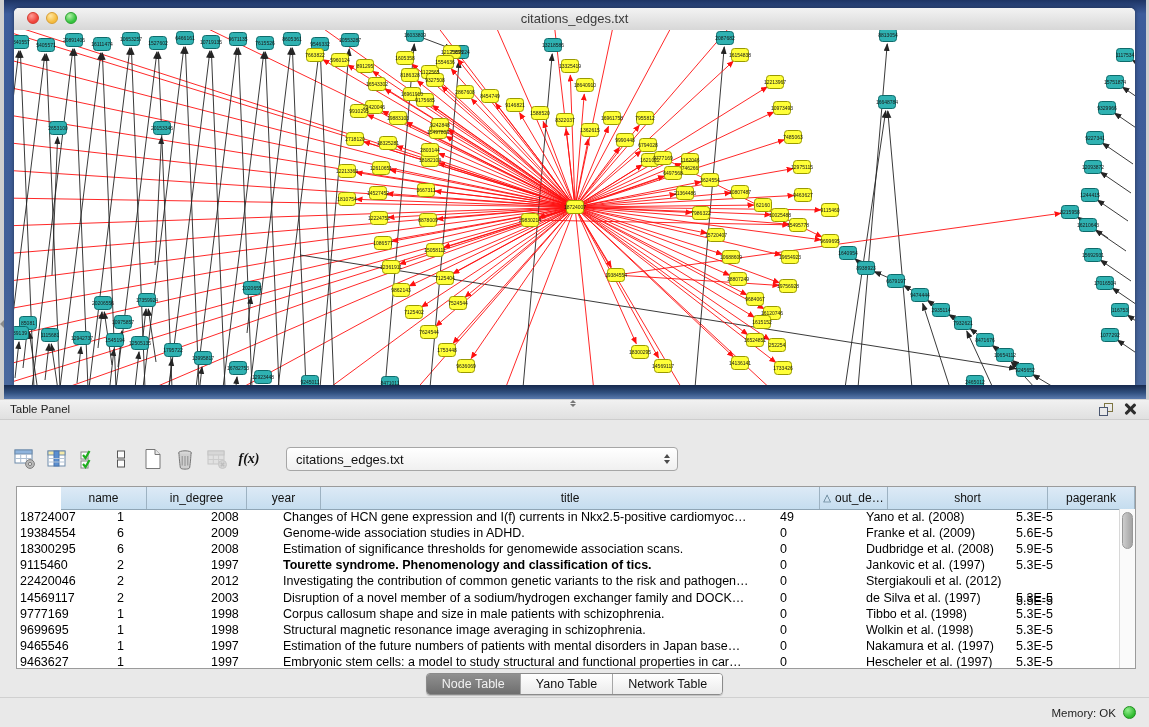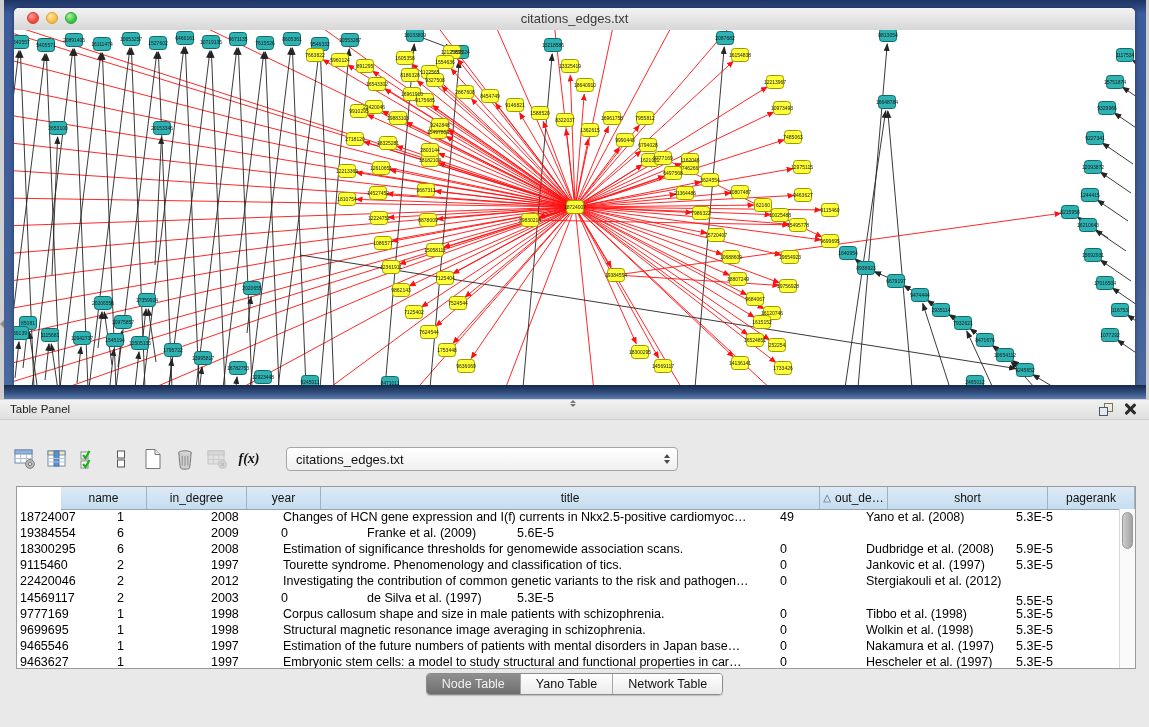--- a/index.html
+++ b/index.html
@@ -737,55 +737,57 @@
             <div class="td" style="width: 74px; padding-left: 8px;">2008</div>
             <div class="td" style="width: 499px; padding-left: 6px;">Changes of HCN gene expression and I(f) currents in Nkx2.5-positive cardiomyoc…</div>
             <div class="td" style="width: 68px; padding-left: 4px;">49</div>
             <div class="td" style="width: 160px; padding-left: 22px;">Yano et al. (2008)</div>
             <div class="td" style="width: 87px; padding-left: 12px;">5.3E-5</div>
           </div>
           <div class="row">
             <div class="td" style="width: 86px; padding-left: 3px;">19384554</div>
             <div class="td" style="width: 100px; padding-left: 14px;">6</div>
             <div class="td" style="width: 74px; padding-left: 8px;">2009</div>
+            <div class="td" style="width: 499px; padding-left: 6px;">Genome-wide association studies in ADHD.</div>
             <div class="td" style="width: 68px; padding-left: 4px;">0</div>
             <div class="td" style="width: 160px; padding-left: 22px;">Franke et al. (2009)</div>
             <div class="td" style="width: 87px; padding-left: 12px;">5.6E-5</div>
           </div>
           <div class="row">
             <div class="td" style="width: 86px; padding-left: 3px;">18300295</div>
             <div class="td" style="width: 100px; padding-left: 14px;">6</div>
             <div class="td" style="width: 74px; padding-left: 8px;">2008</div>
             <div class="td" style="width: 499px; padding-left: 6px;">Estimation of significance thresholds for genomewide association scans.</div>
             <div class="td" style="width: 68px; padding-left: 4px;">0</div>
             <div class="td" style="width: 160px; padding-left: 22px;">Dudbridge et al. (2008)</div>
             <div class="td" style="width: 87px; padding-left: 12px;">5.9E-5</div>
           </div>
           <div class="row">
             <div class="td" style="width: 86px; padding-left: 3px;">9115460</div>
             <div class="td" style="width: 100px; padding-left: 14px;">2</div>
             <div class="td" style="width: 74px; padding-left: 8px;">1997</div>
-            <div class="td" style="width: 499px; padding-left: 6px;">Tourette syndrome. Phenomenology and classification of tics.</div>
+            <div class="td" style="width: 499px; padding-left: 6px; font-weight: bold;">Tourette syndrome. Phenomenology and classification of tics.</div>
             <div class="td" style="width: 68px; padding-left: 4px;">0</div>
             <div class="td" style="width: 160px; padding-left: 22px;">Jankovic et al. (1997)</div>
             <div class="td" style="width: 87px; padding-left: 12px;">5.3E-5</div>
           </div>
           <div class="row">
             <div class="td" style="width: 86px; padding-left: 3px;">22420046</div>
             <div class="td" style="width: 100px; padding-left: 14px;">2</div>
             <div class="td" style="width: 74px; padding-left: 8px;">2012</div>
             <div class="td" style="width: 499px; padding-left: 6px;">Investigating the contribution of common genetic variants to the risk and pathogen…</div>
             <div class="td" style="width: 68px; padding-left: 4px;">0</div>
             <div class="td" style="width: 160px; padding-left: 22px;">Stergiakouli et al. (2012)</div>
             <div class="td" style="width: 87px; padding-left: 12px; margin-top: 40px;">5.5E-5</div>
           </div>
           <div class="row">
             <div class="td" style="width: 86px; padding-left: 3px;">14569117</div>
             <div class="td" style="width: 100px; padding-left: 14px;">2</div>
             <div class="td" style="width: 74px; padding-left: 8px;">2003</div>
+            <div class="td" style="width: 499px; padding-left: 6px;">Disruption of a novel member of a sodium/hydrogen exchanger family and DOCK…</div>
             <div class="td" style="width: 68px; padding-left: 4px;">0</div>
             <div class="td" style="width: 160px; padding-left: 22px;">de Silva et al. (1997)</div>
             <div class="td" style="width: 87px; padding-left: 12px;">5.3E-5</div>
           </div>
           <div class="row">
             <div class="td" style="width: 86px; padding-left: 3px;">9777169</div>
             <div class="td" style="width: 100px; padding-left: 14px;">1</div>
             <div class="td" style="width: 74px; padding-left: 8px;">1998</div>
             <div class="td" style="width: 499px; padding-left: 6px;">Corpus callosum shape and size in male patients with schizophrenia.</div>
             <div class="td" style="width: 68px; padding-left: 4px;">0</div>
@@ -826,14 +828,18 @@
     </div>
 
     <div class="tabs-row">
       <div class="seg" id="tabs-seg">
           <div class="seg-btn sel">Node Table</div>
           <div class="seg-btn">Yano Table</div>
           <div class="seg-btn">Network Table</div>
         </div>
     </div>
 
+    <div class="status-bar">
+      <span class="mem-label">Memory: OK</span>
+      <span class="mem-dot"></span>
+    </div>
   </div>
 </div>
 
 </body></html>

